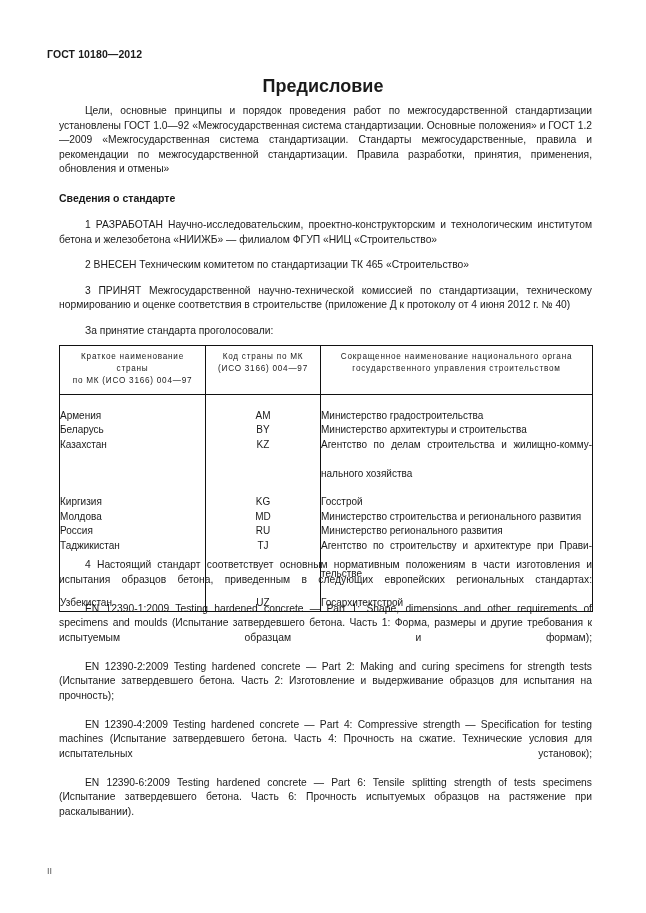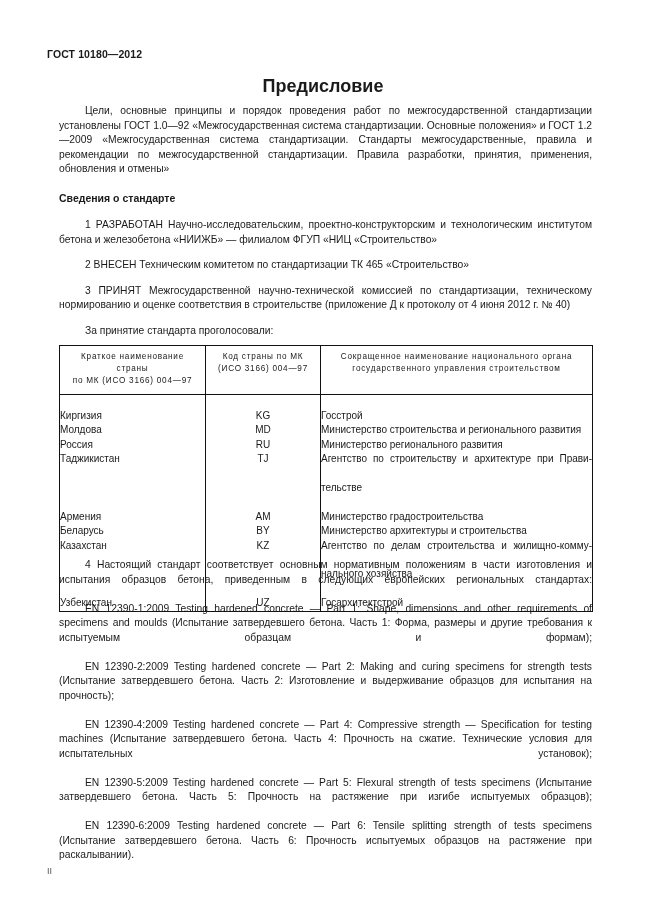--- a/index.html
+++ b/index.html
@@ -197,20 +197,41 @@
         <th>
           <div>Сокращенное наименование национального органа</div>
           <div>государственного управления строительством</div>
         </th>
       </tr>
     </thead>
     <tbody>
       <tr>
         <td class="cell-pad-country">
           <div class="spacer-line"></div>
+          <div class="row-line">Армения</div>
+          <div class="row-line">Беларусь</div>
+          <div class="row-line">Казахстан</div>
+        </td>
+        <td class="cell-pad-code">
+          <div class="spacer-line"></div>
+          <div class="row-line">AM</div>
+          <div class="row-line">BY</div>
+          <div class="row-line">KZ</div>
+        </td>
+        <td class="cell-pad-org">
+          <div class="spacer-line"></div>
+          <div class="org-line">Министерство градостроительства</div>
+          <div class="org-line">Министерство архитектуры и строительства</div>
+          <div class="org-line org-just">Агентство по делам строительства и жилищно-комму-</div>
+          <div class="org-line">нального хозяйства</div>
+        </td>
+      </tr>
+      <tr>
+        <td class="cell-pad-country">
+          <div class="spacer-line"></div>
           <div class="row-line">Киргизия</div>
           <div class="row-line">Молдова</div>
           <div class="row-line">Россия</div>
           <div class="row-line">Таджикистан</div>
         </td>
         <td class="cell-pad-code">
           <div class="spacer-line"></div>
           <div class="row-line">KG</div>
           <div class="row-line">MD</div>
           <div class="row-line">RU</div>
@@ -218,41 +239,20 @@
         </td>
         <td class="cell-pad-org">
           <div class="spacer-line"></div>
           <div class="org-line">Госстрой</div>
           <div class="org-line">Министерство строительства и регионального развития</div>
           <div class="org-line">Министерство регионального развития</div>
           <div class="org-line org-just">Агентство по строительству и архитектуре при Прави-</div>
           <div class="org-line">тельстве</div>
         </td>
       </tr>
-      <tr>
-        <td class="cell-pad-country">
-          <div class="spacer-line"></div>
-          <div class="row-line">Армения</div>
-          <div class="row-line">Беларусь</div>
-          <div class="row-line">Казахстан</div>
-        </td>
-        <td class="cell-pad-code">
-          <div class="spacer-line"></div>
-          <div class="row-line">AM</div>
-          <div class="row-line">BY</div>
-          <div class="row-line">KZ</div>
-        </td>
-        <td class="cell-pad-org">
-          <div class="spacer-line"></div>
-          <div class="org-line">Министерство градостроительства</div>
-          <div class="org-line">Министерство архитектуры и строительства</div>
-          <div class="org-line org-just">Агентство по делам строительства и жилищно-комму-</div>
-          <div class="org-line">нального хозяйства</div>
-        </td>
-      </tr>
       <tr class="last-body">
         <td class="cell-pad-country pad-bot-cell">
           <div class="spacer-line"></div>
           <div class="row-line">Узбекистан</div>
         </td>
         <td class="cell-pad-code pad-bot-cell">
           <div class="spacer-line"></div>
           <div class="row-line">UZ</div>
         </td>
         <td class="cell-pad-org pad-bot-cell">
@@ -261,20 +261,19 @@
         </td>
       </tr>
     </tbody>
   </table>
 
   <div class="body-lower">
     <p class="en-para">4 Настоящий стандарт соответствует основным нормативным положениям в части изготовления и испытания образцов бетона, приведенным в следующих европейских региональных стандартах:</p>
     <p class="en-para">EN 12390-1:2009 Testing hardened concrete — Part 1: Shape, dimensions and other requirements of specimens and moulds (Испытание затвердевшего бетона. Часть 1: Форма, размеры и другие требования к испытуемым образцам и формам);</p>
     <p class="en-para">EN 12390-2:2009 Testing hardened concrete — Part 2: Making and curing specimens for strength tests (Испытание затвердевшего бетона. Часть 2: Изготовление и выдерживание образцов для испытания на прочность);</p>
     <p class="en-para">EN 12390-4:2009 Testing hardened concrete — Part 4: Compressive strength — Specification for testing machines (Испытание затвердевшего бетона. Часть 4: Прочность на сжатие. Технические условия для испытательных установок);</p>
-    <p class="en-para">EN 12390-5:2009 Testing hardened concrete — Part 5: Flexural strength of tests specimens (Испытание затвердевшего бетона. Часть 5: Прочность на растяжение при изгибе испытуемых образцов);</p>
     <p class="en-para">EN 12390-6:2009 Testing hardened concrete — Part 6: Tensile splitting strength of tests specimens (Испытание затвердевшего бетона. Часть 6: Прочность испытуемых образцов на растяжение при раскалывании).</p>
 
   </div>
 
   <div class="folio">II</div>
 
 </div>
 
 </body></html>

